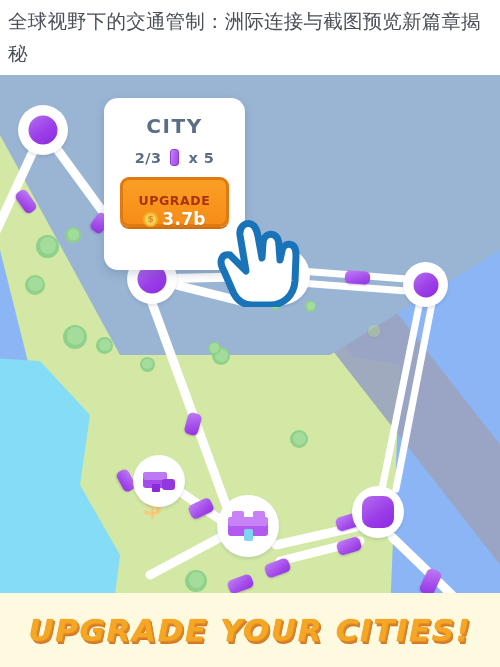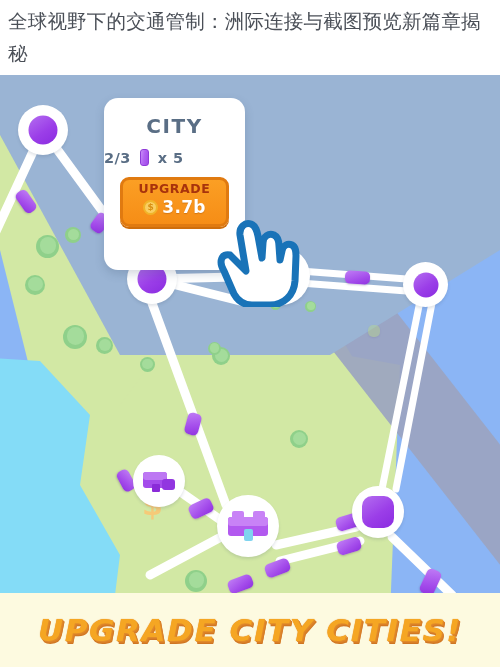--- a/index.html
+++ b/index.html
@@ -186,21 +186,21 @@
     font-size: 20px;
     font-weight: bold;
     color: #5a6e85;
     letter-spacing: 1.6px;
     font-family: "DejaVu Sans", "Liberation Sans", sans-serif;
   }
   #popup-stats {
     margin-top: 11px;
     display: flex;
     align-items: center;
-    justify-content: flex-start;
+    justify-content: center;
     gap: 9px;
     font-size: 14.5px;
     font-weight: bold;
     color: #5a6e85;
     font-family: "DejaVu Sans", "Liberation Sans", sans-serif;
   }
   #popup-ratio { letter-spacing: 0.4px; }
   #bus-icon {
     width: 9px;
     height: 17px;
@@ -217,21 +217,21 @@
     height: 50px;
     background: linear-gradient(180deg,#fb9f24 0%,#f68d16 100%);
     border: 3px solid #e07a10;
     border-radius: 9px;
     box-sizing: border-box;
     cursor: pointer;
     position: relative;
     box-shadow: 0 2px 0 #cf6e0c;
   }
   #upgrade-label {
-    margin-top: 1px;
+    margin-top: 13px;
     font-size: 12.5px;
     font-weight: bold;
     color: #a8330c;
     letter-spacing: 0.6px;
     font-family: "DejaVu Sans", "Liberation Sans", sans-serif;
   }
   #upgrade-price-row {
     display: flex;
     align-items: center;
     justify-content: center;
@@ -444,15 +444,15 @@
   <div id="hand-cursor">
     <svg width="84" height="92" viewBox="0 0 84 92">
       <path d="M8 56 C2 46 6 38 14 40 L30 56 L24 20 C23 12 29 7 35 9 C40 11 41 16 42 21
                L46 43 L47 28 C47 21 53 18 58 20 C62 22 63 27 63 31 L64 45 L66 36
                C67 30 72 28 76 30 C80 32 80 37 80 41 L79 66 C78 80 68 90 54 90
                L36 90 C28 90 22 86 18 79 Z" fill="#ffffff" stroke="#1973b8" stroke-width="7" stroke-linejoin="round"></path>
     </svg>
   </div>
 
   <div id="bottom-banner">
-    <div id="banner-text">UPGRADE CITY CITIES!</div>
+    <div id="banner-text">UPGRADE YOUR CITIES!</div>
   </div>
 </div>
 
 </body></html>

